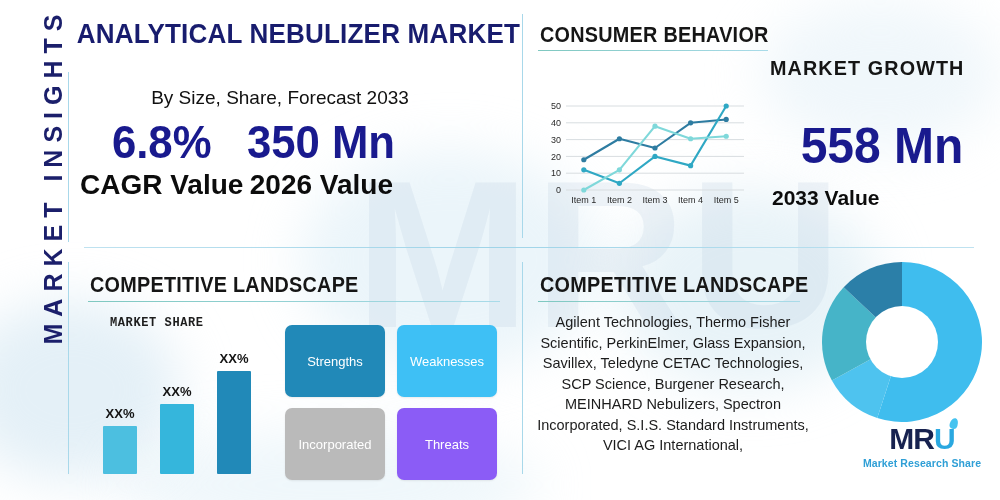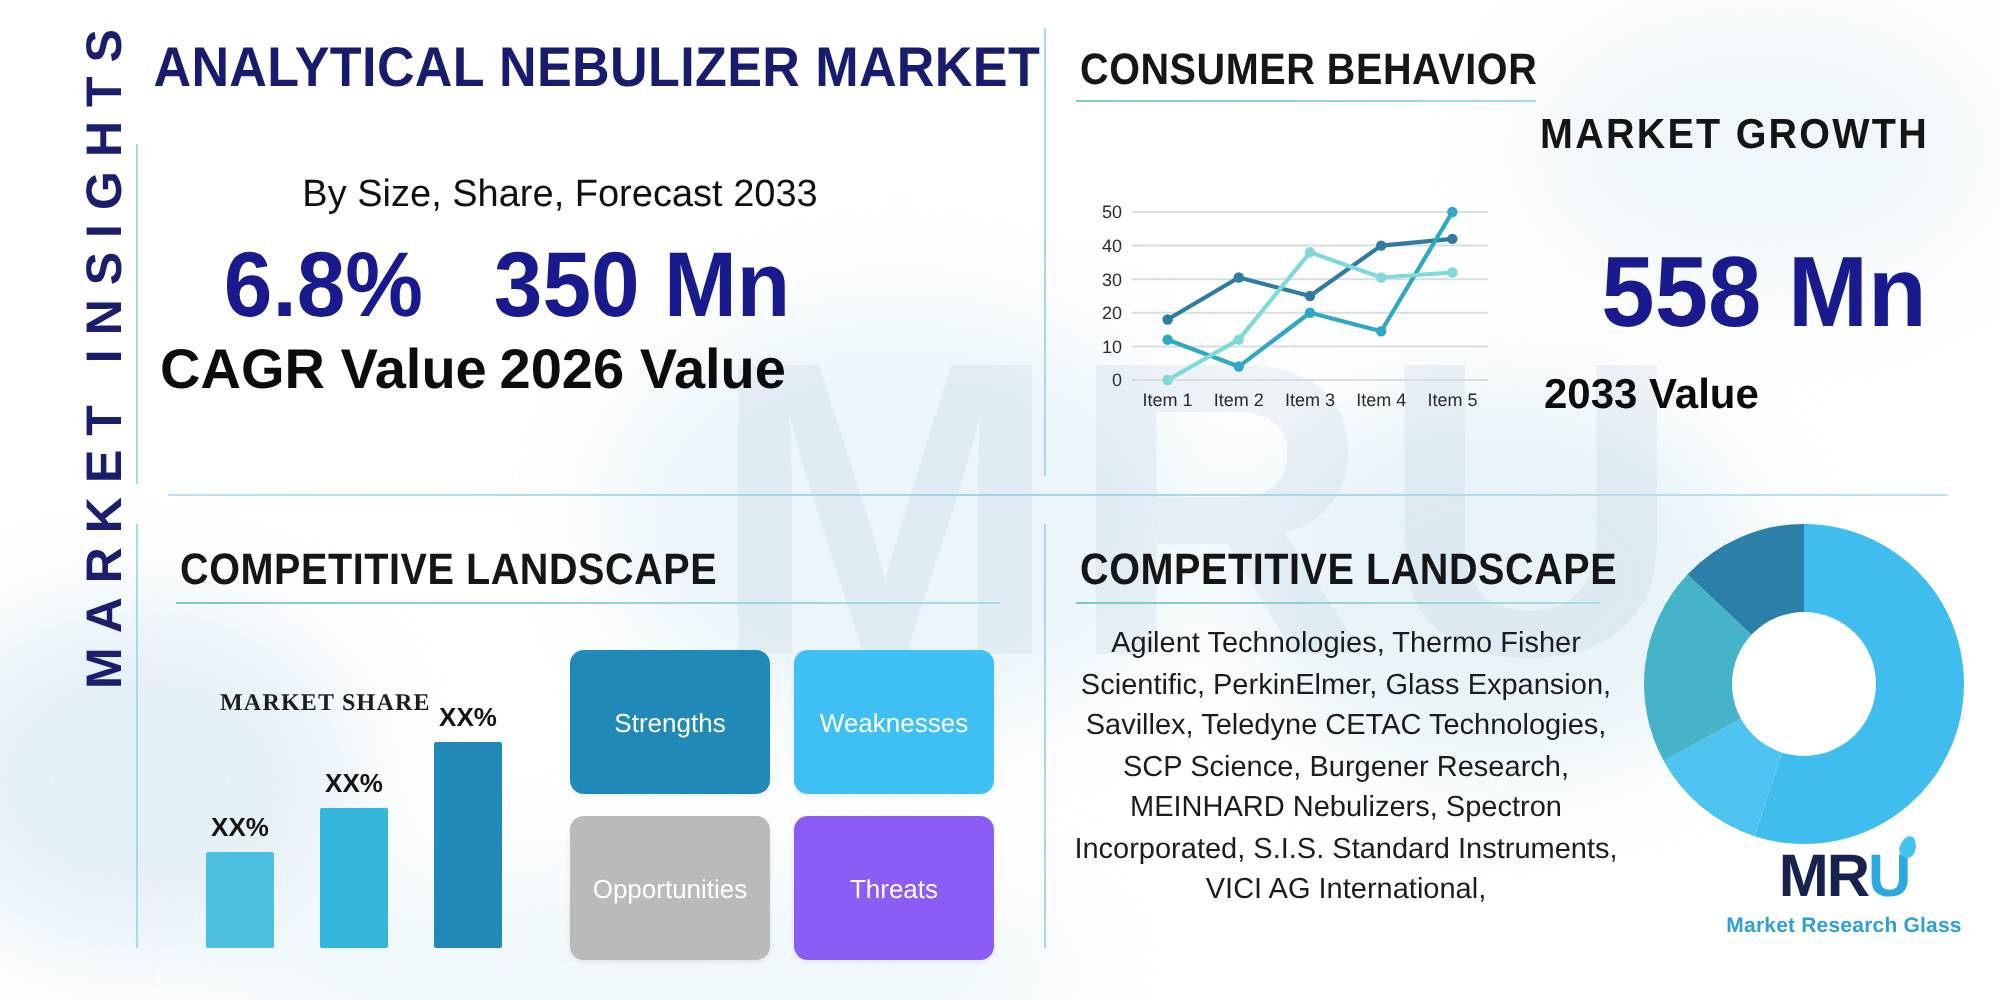--- a/index.html
+++ b/index.html
@@ -188,23 +188,23 @@
     text-align: left;
     font-size: 21px;
     font-weight: bold;
     color: #0c0c0c;
     font-family: "Liberation Sans", sans-serif;
     white-space: nowrap;
   }
 
   
   .barchart-title {
-    position: absolute; left: 110px; top: 344px;
+    position: absolute; left: 110px; top: 316px;
     font-size: 12px; font-weight: bold; letter-spacing: .6px; color: #1d1d1d;
-    font-family: Liberation Serif, serif;
+    font-family: Liberation Mono, monospace;
     white-space: nowrap;
   }
   .bars { position: absolute; left: 103px; top: 344px; width: 175px; height: 130px; }
   .bar-wrap {
     position: absolute; bottom: 0; width: 34px; text-align: center;
   }
   .bar {
     width: 34px; border-radius: 1px;
   }
   .bar-label {
@@ -360,37 +360,37 @@
       </div>
       <div class="bar-wrap" style="left: 114px;">
         <div class="bar-label">XX%</div>
         <div class="bar" style="height: 102.609px; background: rgb(33, 137, 184);"></div>
       </div>
     </div>
 
   <div class="swot" id="swot">
       <div class="swot-cell" style="left: 0px; top: 0px; background: rgb(33, 137, 184); text-align: center;">Strengths</div>
       <div class="swot-cell" style="left: 112px; top: 0px; background: rgb(62, 192, 245);">Weaknesses</div>
-      <div class="swot-cell" style="left: 0px; top: 83px; background: rgb(186, 186, 186);">Opportunities</div>
+      <div class="swot-cell" style="left: 0px; top: 83px; background: rgb(186, 186, 186);">Incorporated</div>
       <div class="swot-cell" style="left: 112px; top: 83px; background: #8b5cf6;">Threats</div>
     </div>
 
   <div class="section-head" style="left:540px; top:272px;">COMPETITIVE LANDSCAPE</div>
   <div class="head-underline" style="left:538px; top:301px; width:262px;"></div>
 
   <div class="competitors">Agilent Technologies, Thermo Fisher Scientific, PerkinElmer, Glass Expansion, Savillex, Teledyne CETAC Technologies, SCP Science, Burgener Research, MEINHARD Nebulizers, Spectron Incorporated, S.I.S. Standard Instruments, VICI AG International,</div>
 
   <div class="donut-wrap">
     <svg id="donut-svg" width="160" height="160" viewBox="0 0 160 160">
         <path d="M 80 80 L 80 0 A 80 80 0 1 1 55.278640450004175 156.0845213036123 Z" fill="#3fbdee"></path>
         <path d="M 80 80 L 55.278640450004175 156.0845213036123 A 80 80 0 0 1 9.895465596490908 118.54029392813722 Z" fill="#4ec3ef"></path>
         <path d="M 80 80 L 9.895465596490908 118.54029392813722 A 80 80 0 0 1 21.6825098062871 25.236231525704873 Z" fill="#46b4c8"></path>
         <path d="M 80 80 L 21.6825098062871 25.236231525704873 A 80 80 0 0 1 79.99999999999999 0 Z" fill="#2b7fa8"></path>
       </svg>
     <div class="donut-hole"></div>
   </div>
 
   <div class="logo">
     <div class="logo-mark"><span>MR</span><span class="u-blue">U</span><span class="logo-drop"></span></div>
-    <div class="logo-tag">Market Research Glass</div>
+    <div class="logo-tag">Market Research Share</div>
   </div>
 
 </div>
 
 </body></html>

